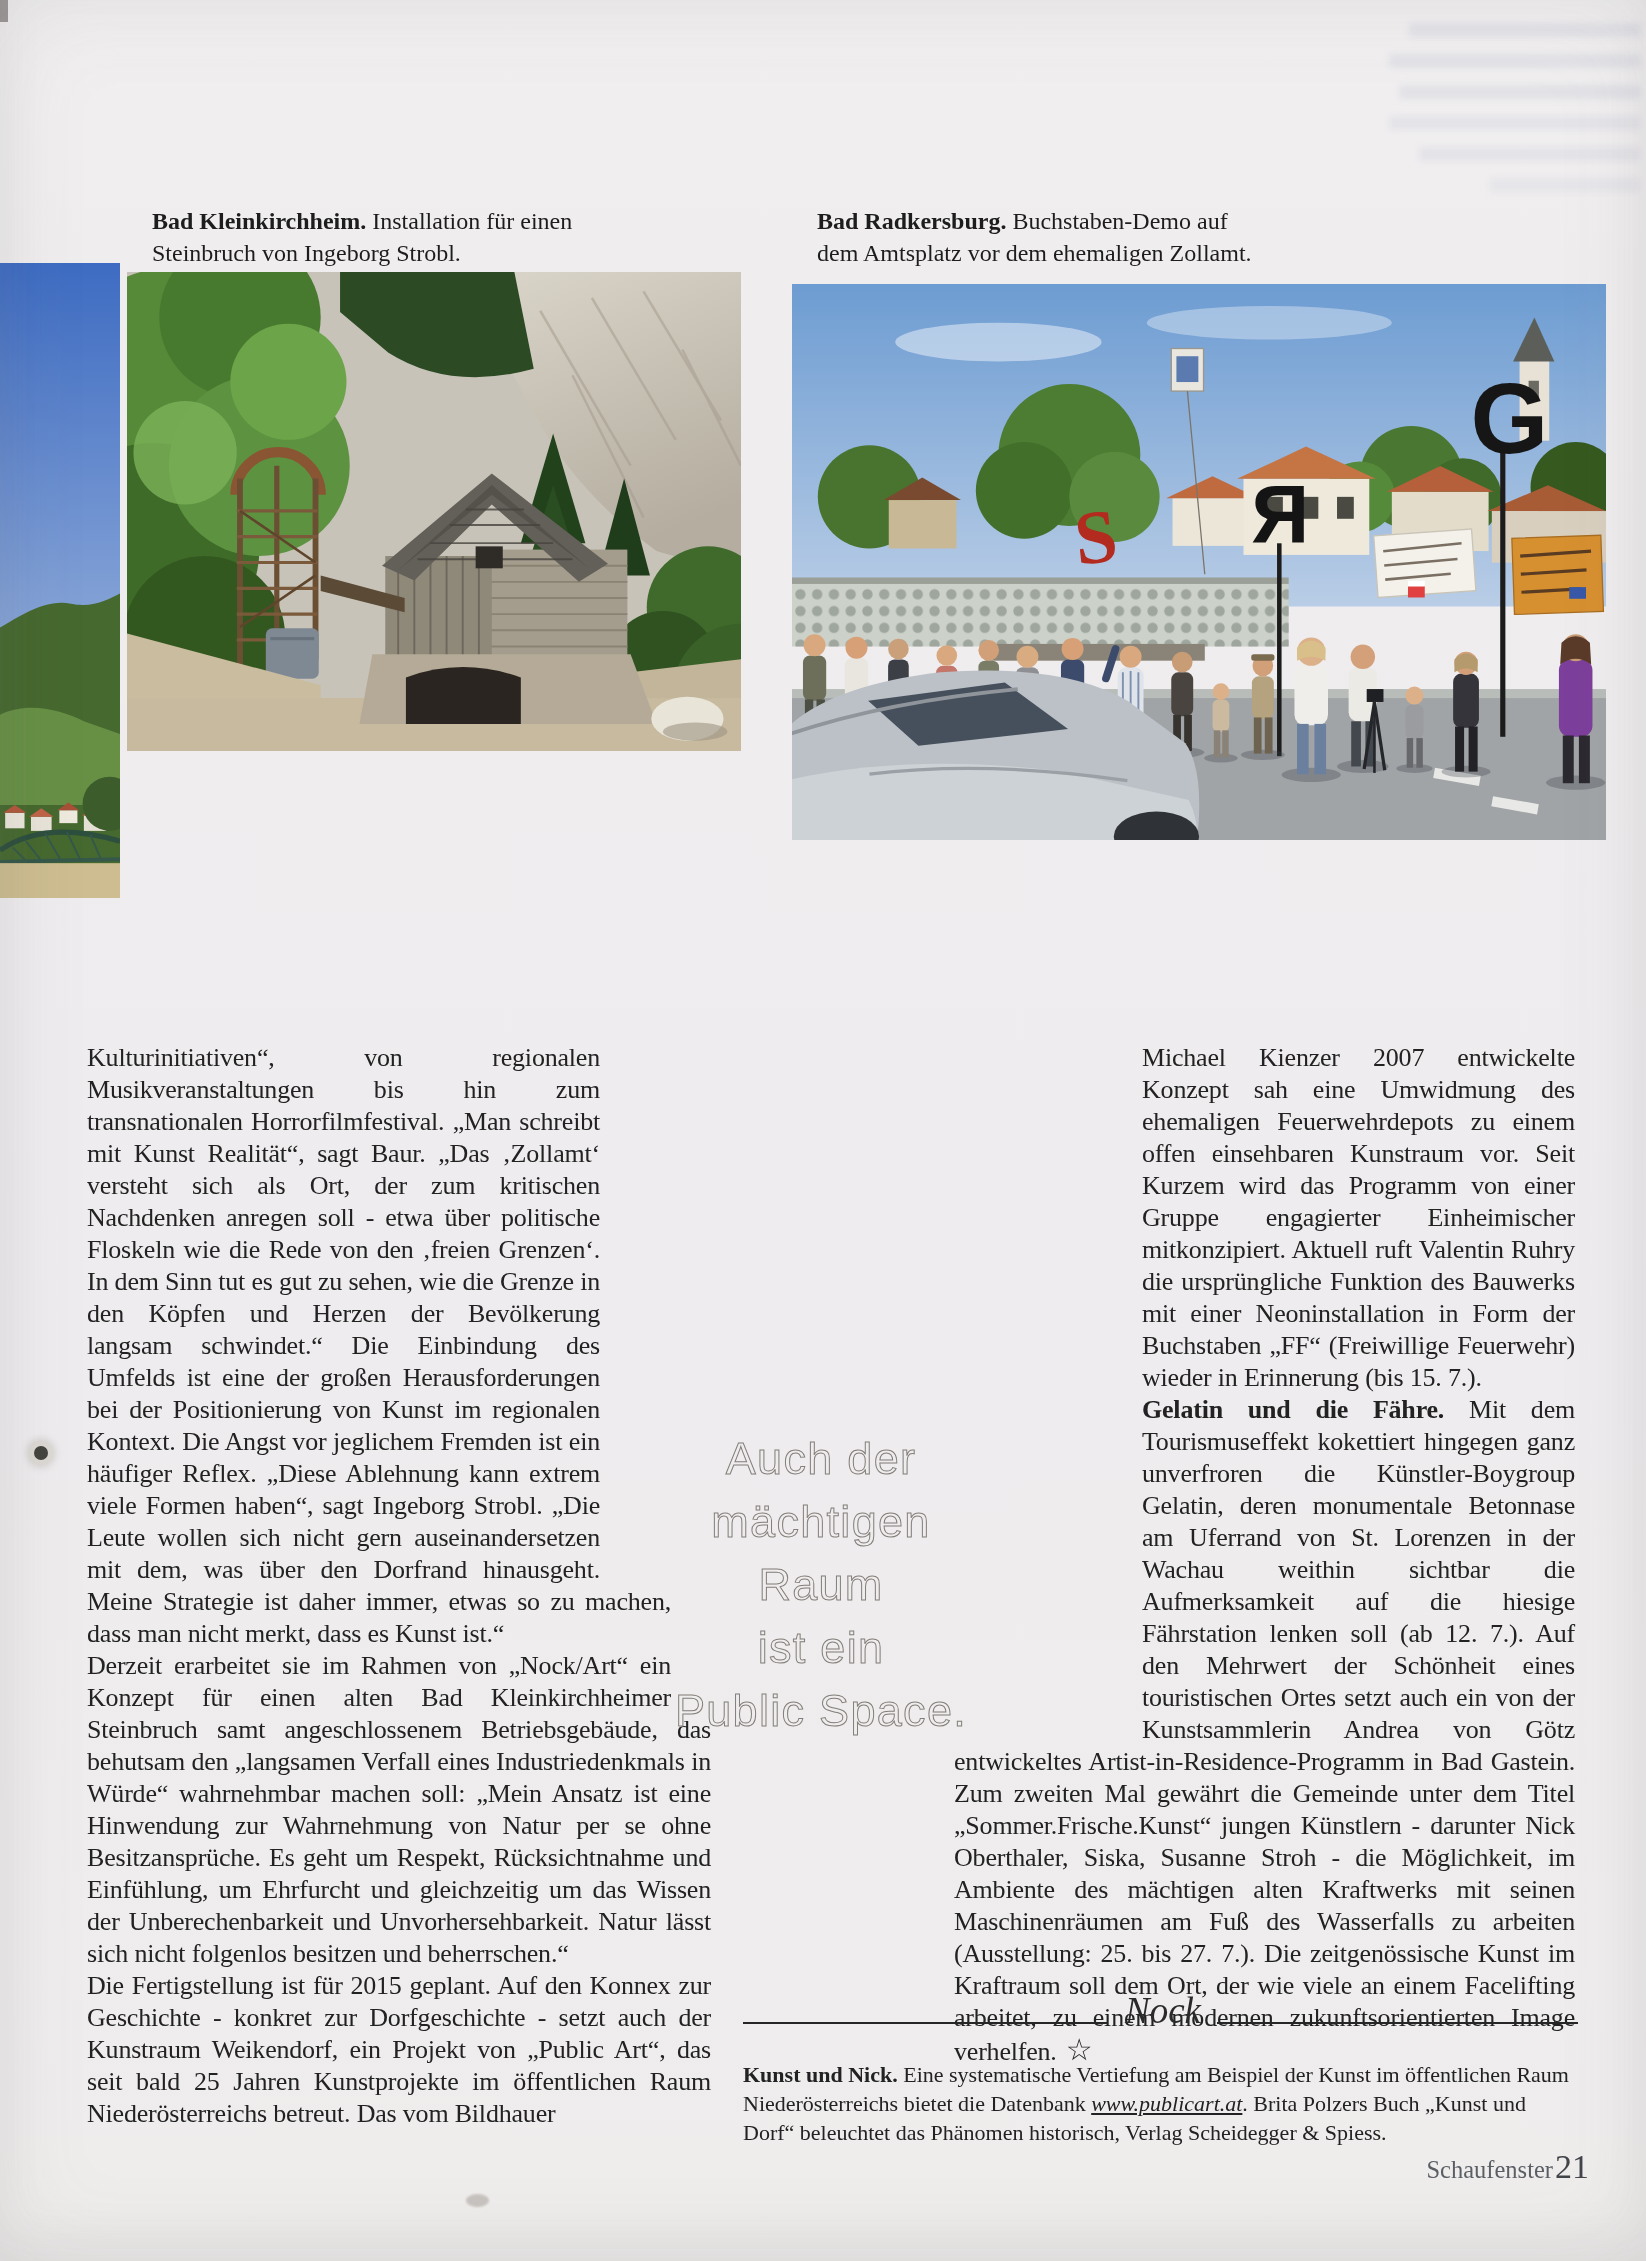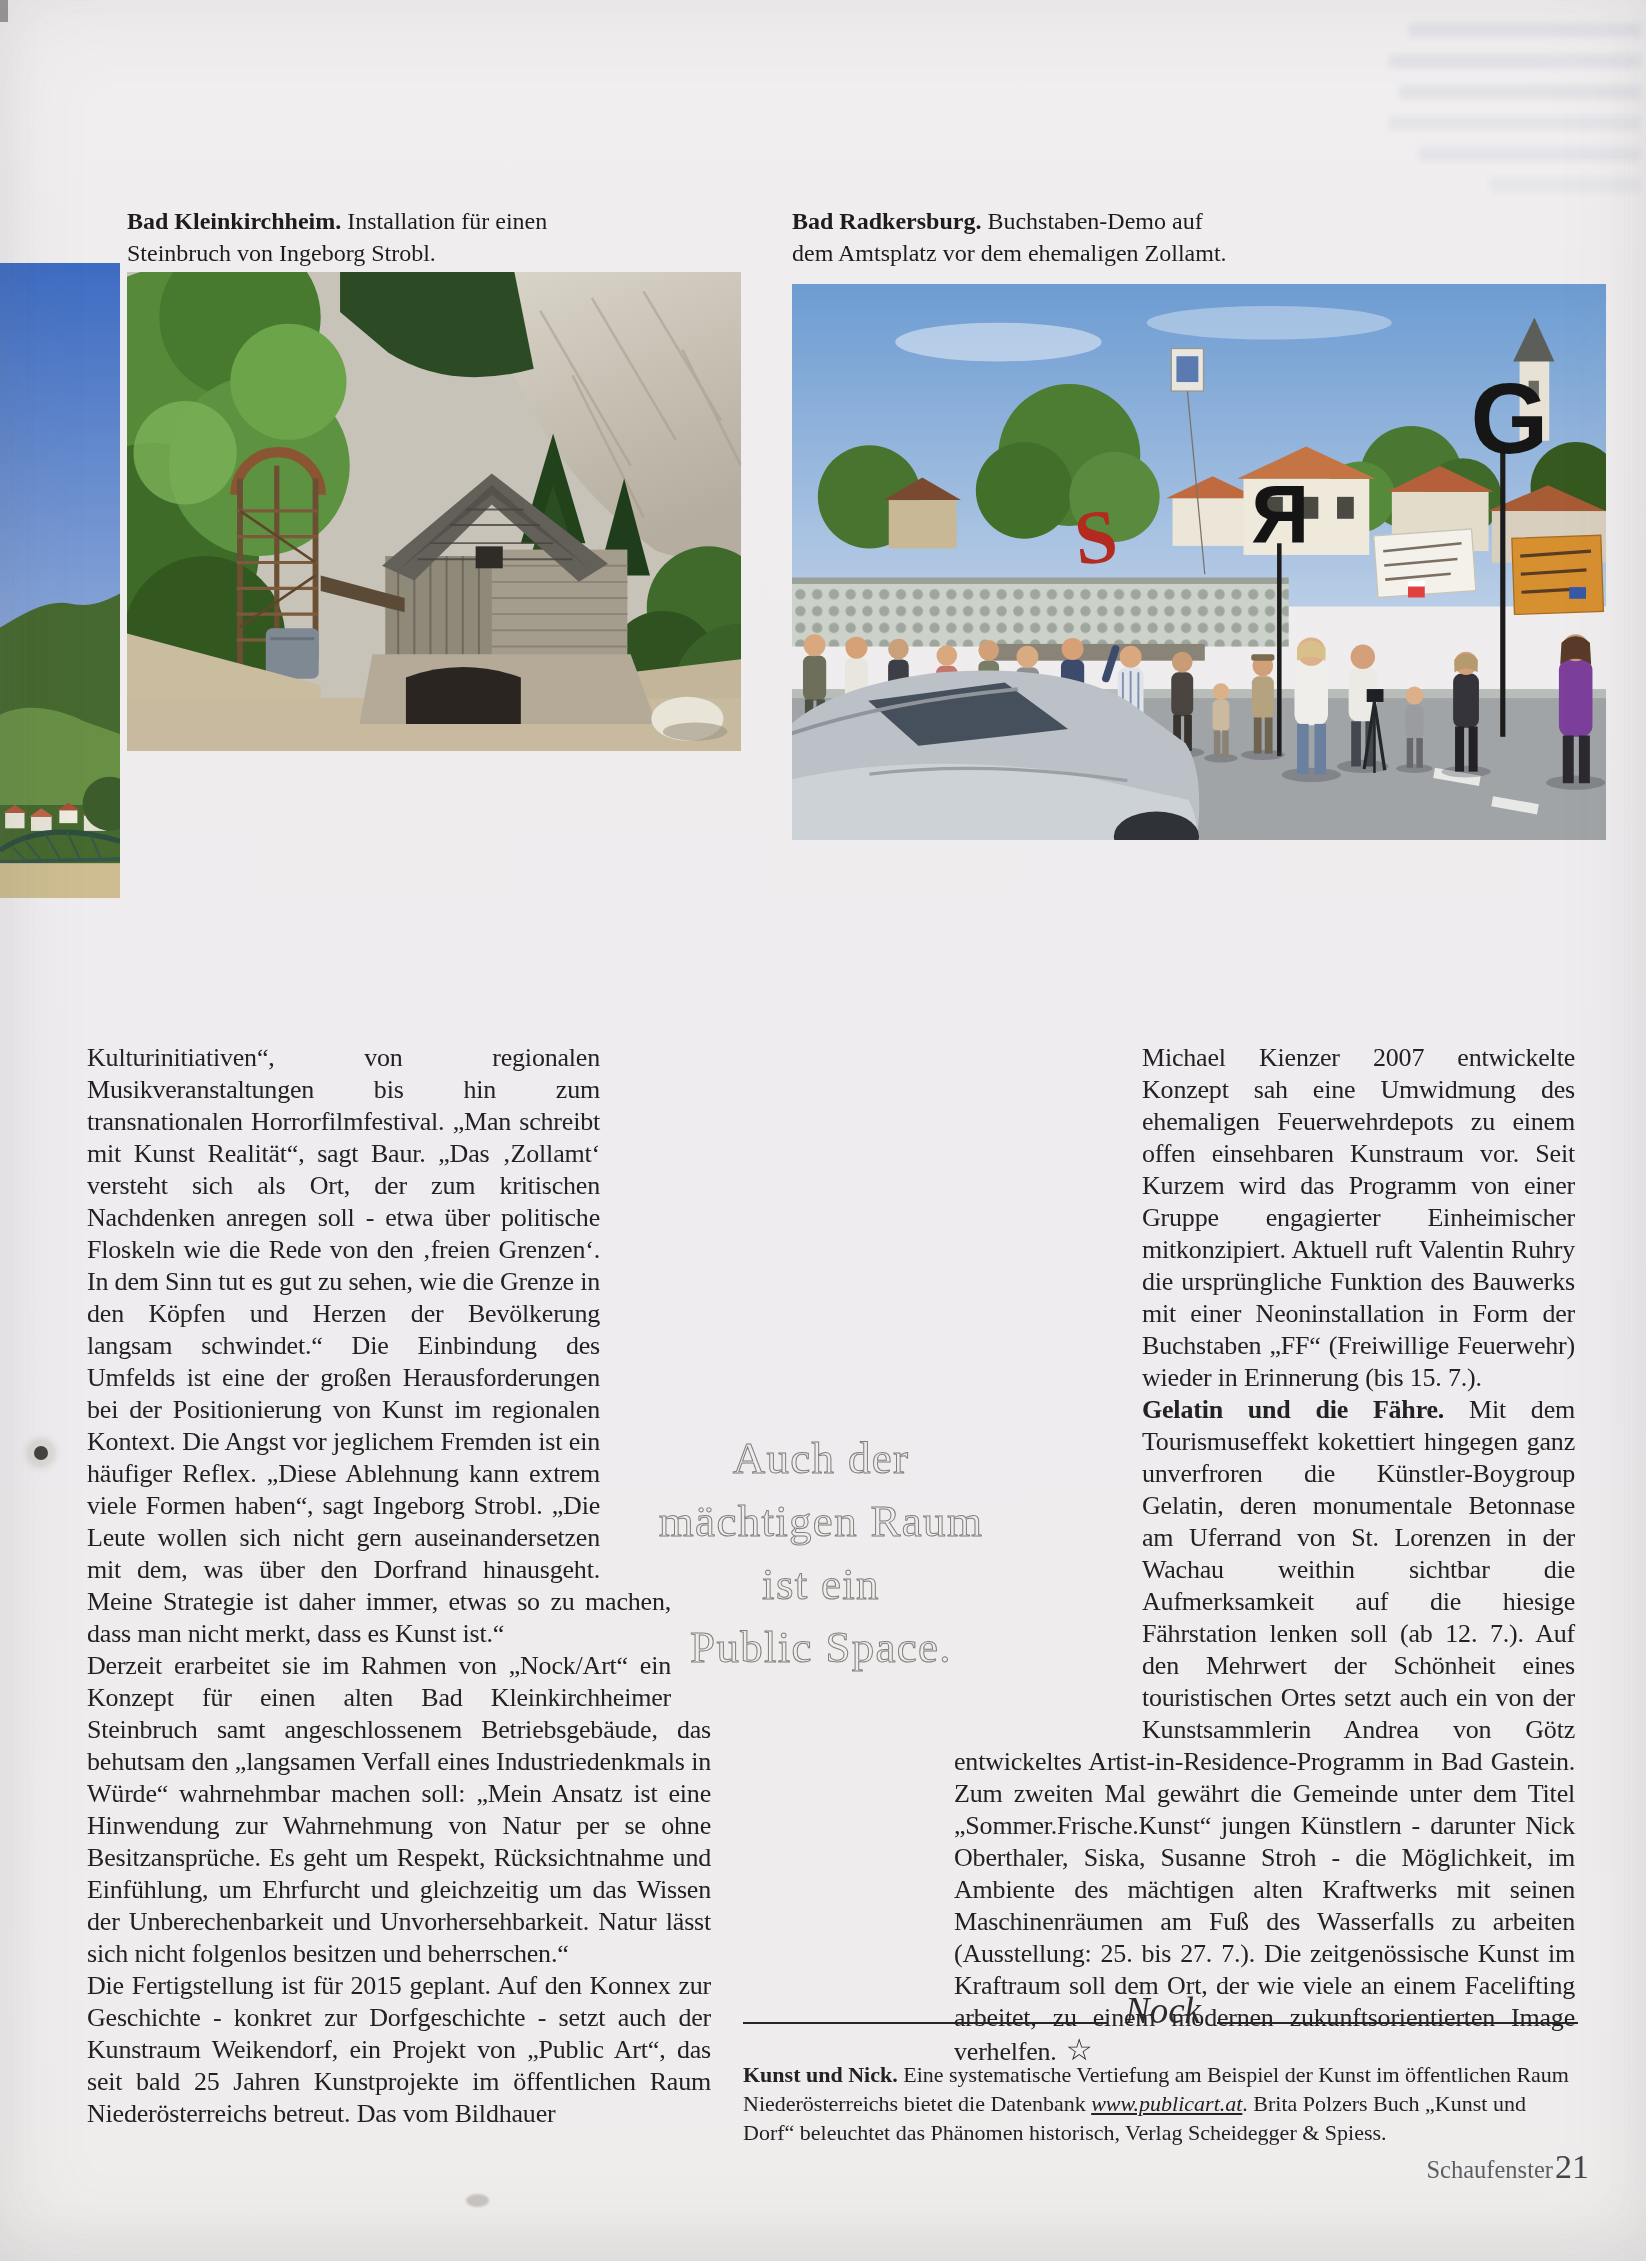--- a/index.html
+++ b/index.html
@@ -8,21 +8,21 @@
     background:linear-gradient(180deg,#f1eff0 0%, #efedee 12%, #eeecee 60%, #efedec 100%);
     overflow:hidden;
     font-family:"Liberation Serif", serif;
     color:#202020;
   }
   .page::after{
     content:""; position:absolute; inset:0; pointer-events:none;
     box-shadow:inset 0 0 97px rgba(100,90,95,.10), inset 0 -22px 45px rgba(120,110,115,.08);
   }
   .photo{position:absolute; display:block;}
-  .caption{position:absolute; top:205px; font-size:24px; line-height:32px; color:#1d1d1d;}
+  .caption{position:absolute; top:205px; font-size:24px; line-height:32px; color:#1d1d1d;margin-left:25px;}
   .caption b{font-weight:bold;}
   #cap-left{left:127px; width:481px;}
   #cap-right{left:792px; width:452px;}
 
   #strip-photo{left:0; top:263px; width:120px; height:635px;}
   #quarry-photo{left:127px; top:272px; width:614px; height:479px;}
   #demo-photo{left:792px; top:284px; width:814px; height:556px;}
 
   .col{position:absolute; top:1042px; font-size:26px; line-height:32px;
        text-align:justify; color:#222; letter-spacing:-0.2px;}
@@ -31,21 +31,21 @@
   .col p{margin:0;}
   .wrap-spacer{pointer-events:none;}
   #wrapA{float:right; width:111px; height:161px; margin-top:355px;}
   #wrapB{float:right; clear:right; width:40px; height:136px;}
   #wrapR{float:left; width:188px; height:323px; margin-top:360px;}
   .lead-in{font-weight:bold;}
   .end-star{font-size:30px; letter-spacing:0; padding-left:9px; color:#2a2a2a;}
 
   #pullquote{
     position:absolute; left:653px; top:1427px; width:336px; text-align:center;
-    font-family:Liberation Serif, serif; font-size:45px; line-height:63px;
+    font-family:Liberation Sans, sans-serif; font-size:45px; line-height:63px;
     color:#8a8581; letter-spacing:1.3px;
     -webkit-text-fill-color:transparent; -webkit-text-stroke:1px #837e79;
   }
 
   .tip-rule{position:absolute; height:1.9px; background:#262626;}
   #tip-rule-left{left:743px; top:2022px; width:365px;}
   #tip-rule-right{left:1217px; top:2022px; width:361px;}
   #tip-heading{position:absolute; left:1106px; top:1990px; width:114px; text-align:center;
     font-style:italic; font-size:37px; line-height:41px; color:#2a2a2a;}
   #tip-text{position:absolute; left:743px; top:2060px; width:836px;

